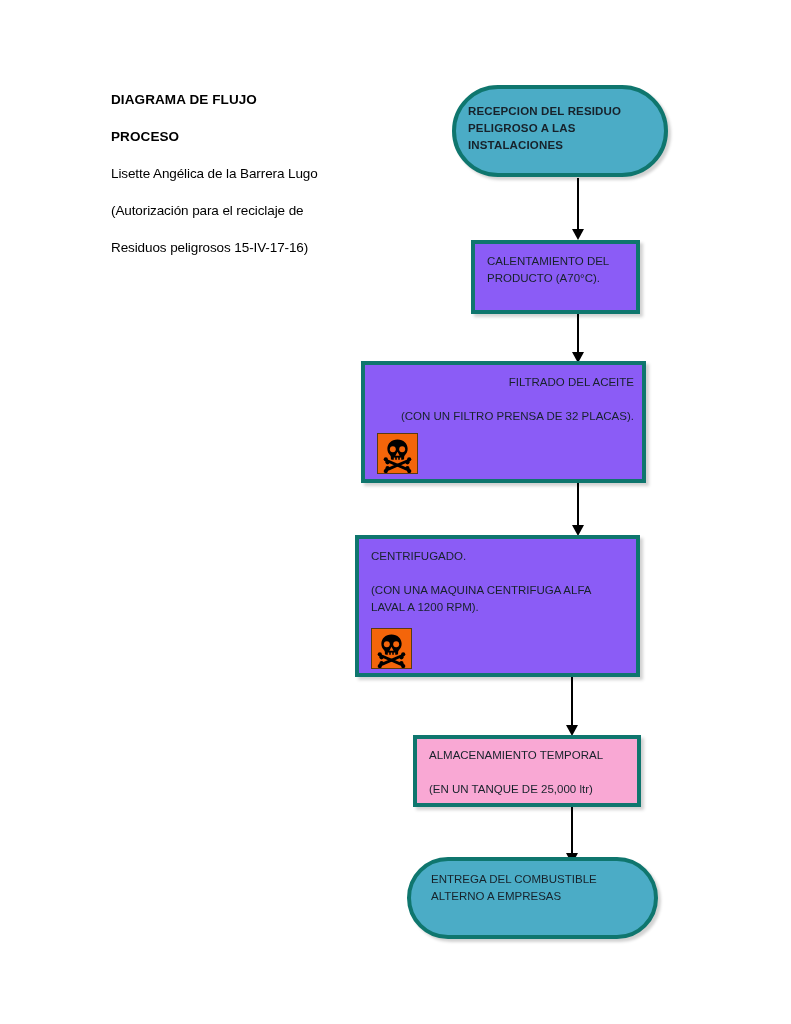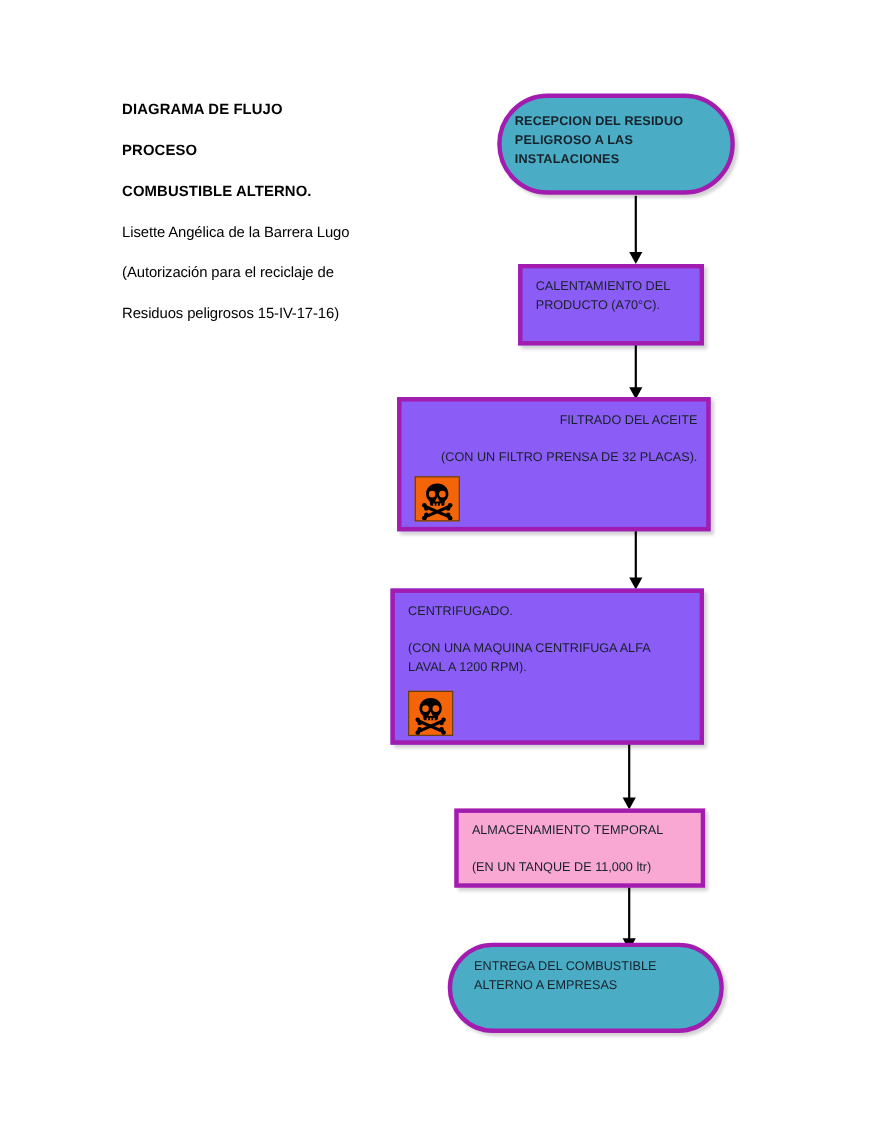--- a/index.html
+++ b/index.html
@@ -40,21 +40,21 @@
   }
   .title-line.bold {
     font-weight: bold;
     letter-spacing: 0.1px;
   }
 
   
   .node {
     position: absolute;
     box-sizing: border-box;
-    border: 4px solid #a21caf;
+    border: 4px solid #0f766e;
     box-shadow: 3px 3px 3px rgba(0,0,0,0.18);
     color: #17222b;
     font-size: 11.5px;
     line-height: 17px;
   }
   .node .lines {
     position: absolute;
     left: 12px;
     right: 8px;
   }
@@ -104,21 +104,20 @@
   }
 </style>
 </head>
 <body>
 
 <div id="page">
 
   <div class="title-block">
     <div class="title-line bold">DIAGRAMA DE FLUJO</div>
     <div class="title-line bold">PROCESO</div>
-    <div class="title-line bold">COMBUSTIBLE ALTERNO.</div>
     <div class="title-line">Lisette Angélica de la Barrera Lugo</div>
     <div class="title-line">(Autorización para el reciclaje de</div>
     <div class="title-line">Residuos peligrosos 15-IV-17-16)</div>
   </div>
 
   <div class="node rounded teal bold-text" style="left:452px; top:85px; width:216px; height:92px;">
     <div class="lines" style="top:14px;">
       <div class="line">RECEPCION DEL RESIDUO</div>
       <div class="line">PELIGROSO A LAS</div>
       <div class="line">INSTALACIONES</div>
@@ -220,21 +219,21 @@
 
   <div class="arrow" style="left:565px; top:677px; height:58px;">
     <div class="shaft" style="height:49px;"></div>
     <div class="head" style="top:48px;"></div>
   </div>
 
   <div class="node purple" style="left:413px; top:735px; width:228px; height:72px;">
     <div class="lines" style="top:8px;">
       <div class="line">ALMACENAMIENTO TEMPORAL</div>
       <div class="gap"></div>
-      <div class="line">(EN UN TANQUE DE 11,000 ltr)</div>
+      <div class="line">(EN UN TANQUE DE 25,000 ltr)</div>
     </div>
   </div>
 
   <div class="arrow" style="left:565px; top:807px; height:56px;">
     <div class="shaft" style="height:47px;"></div>
     <div class="head" style="top:46px;"></div>
   </div>
 
   <div class="node rounded teal" style="left:407px; top:857px; width:251px; height:82px;">
     <div class="lines" style="top:10px; left:20px;">

